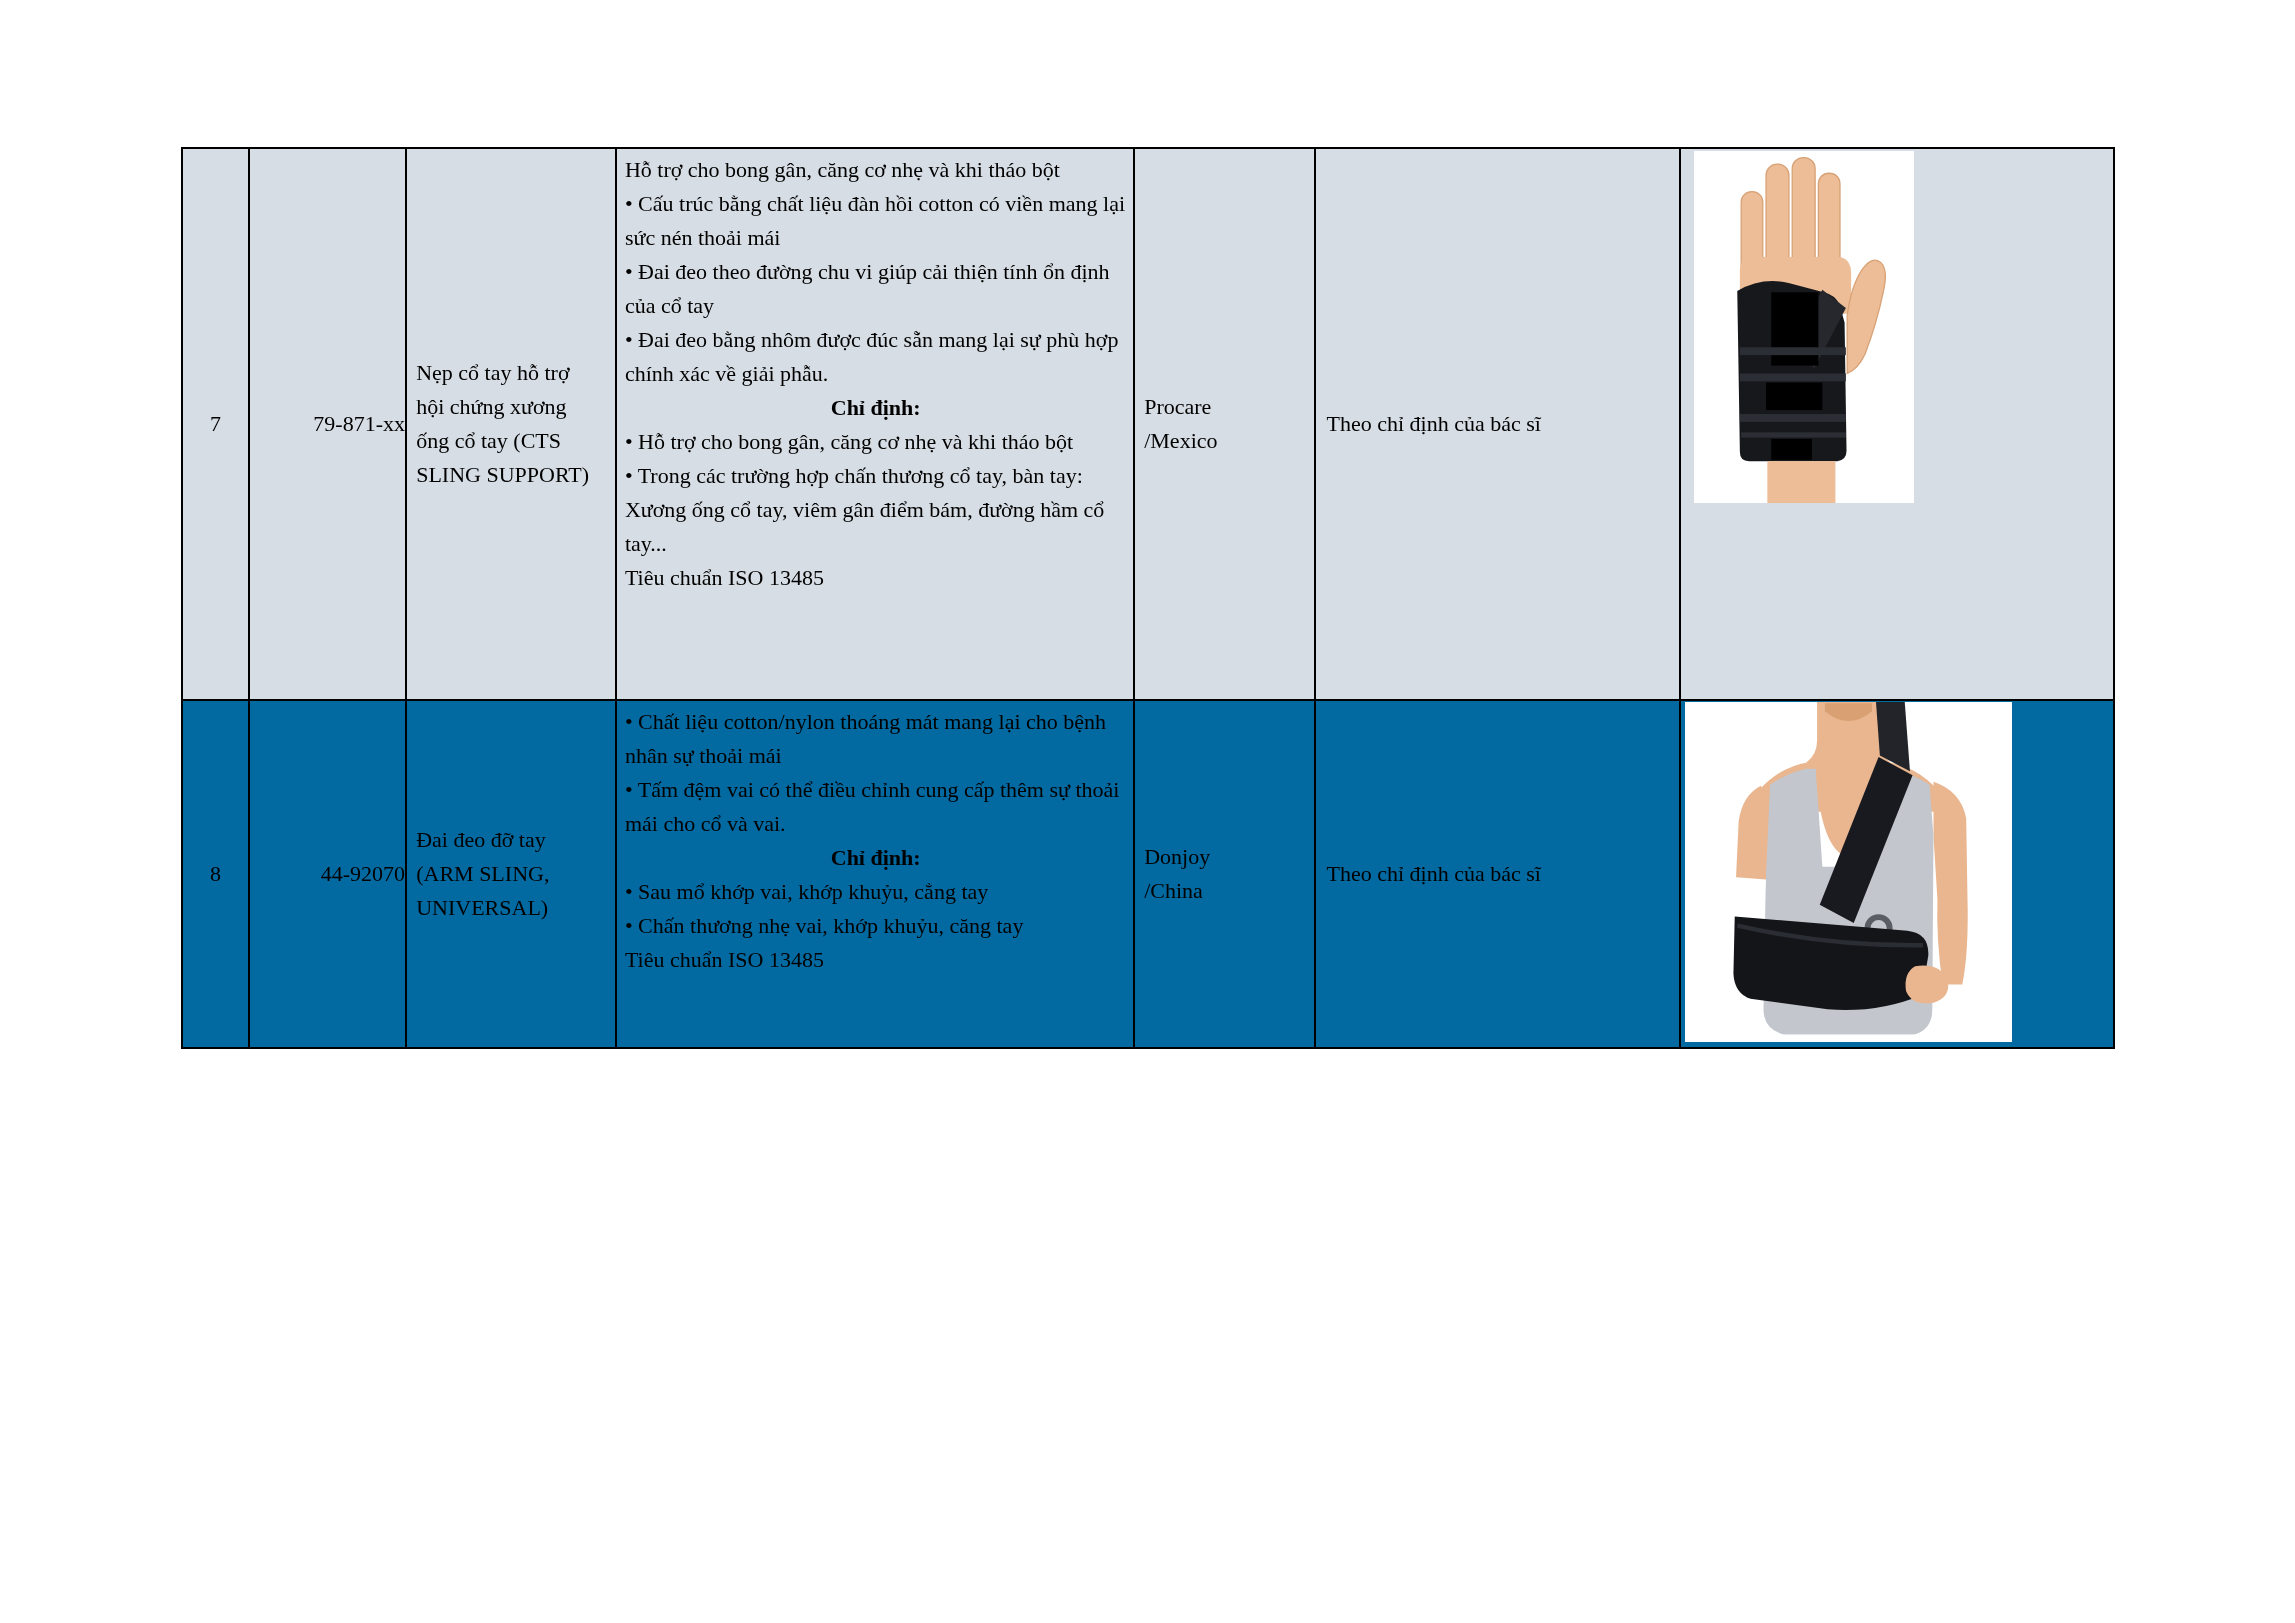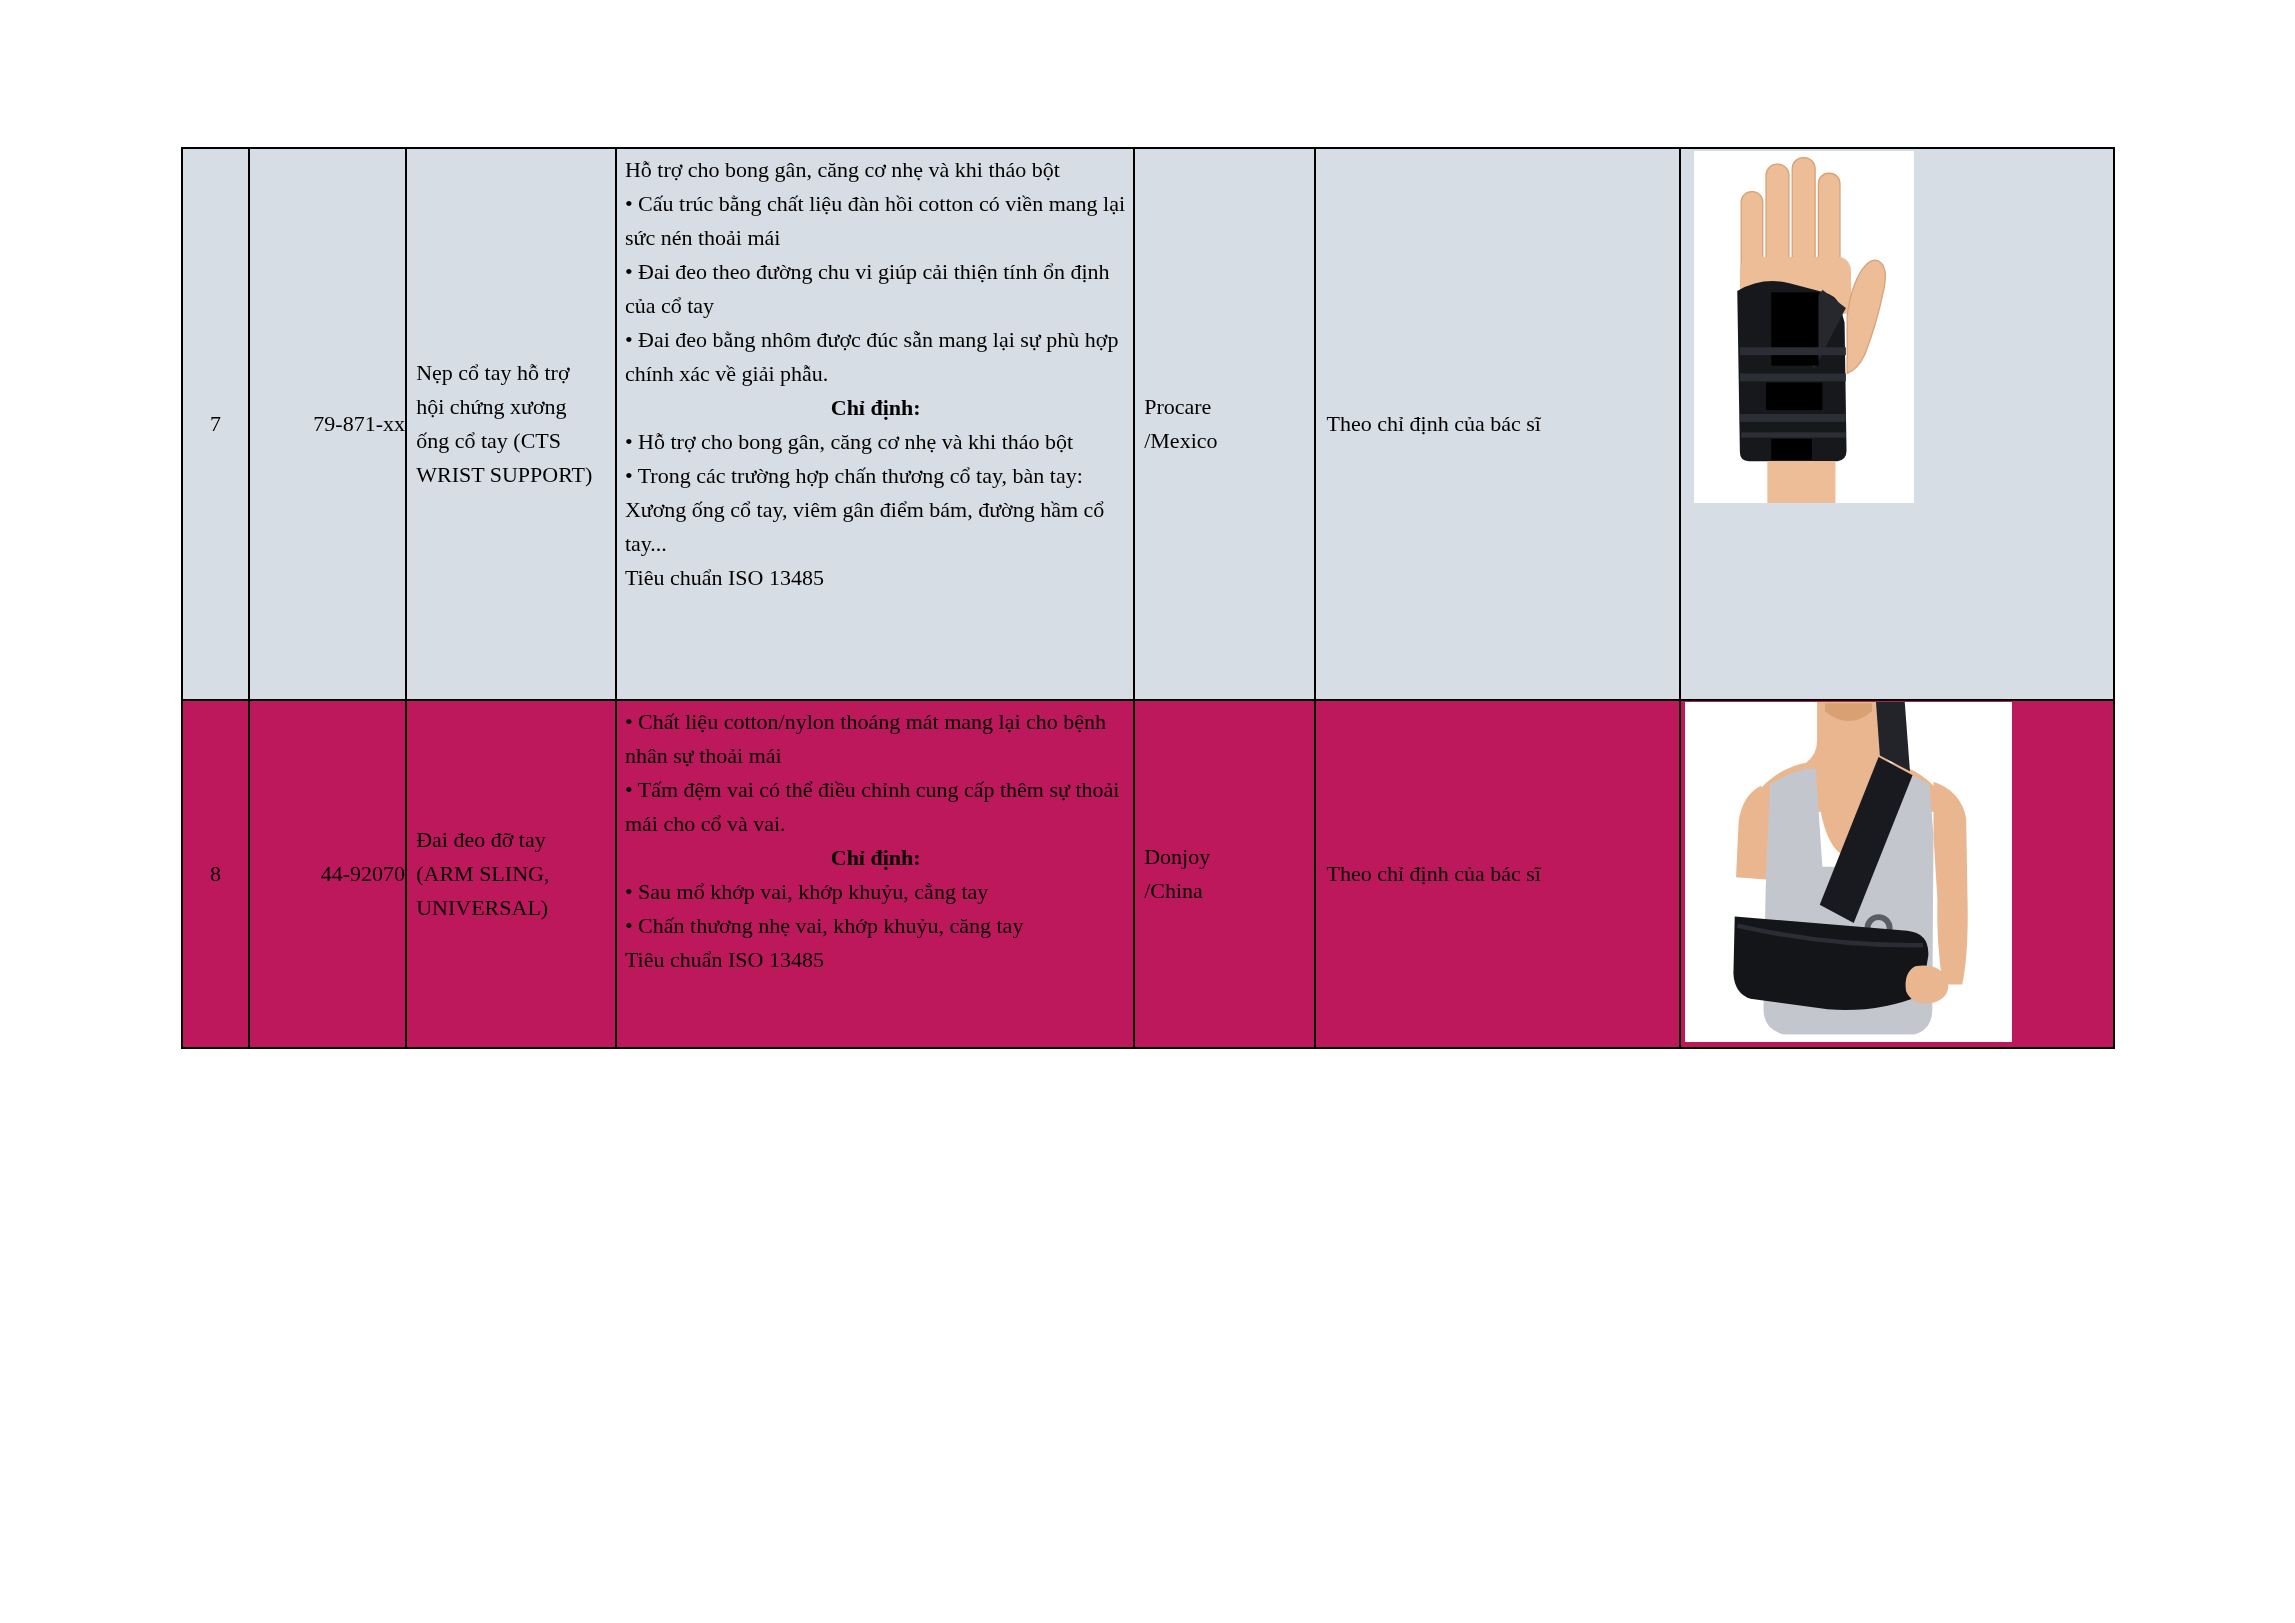--- a/index.html
+++ b/index.html
@@ -12,21 +12,21 @@
   .doc-table {
     position:absolute; left:181px; top:147px;
     border-collapse:collapse; table-layout:fixed; width:1932px;
   }
   .doc-table td {
     border:2.6px solid #000;
     vertical-align:middle;
     font-size:22px; line-height:34px;
   }
   tr.row-7 td { background:#d7dde4; }
-  tr.row-8 td { background:#be185d; }
+  tr.row-8 td { background:#0369a1; }
   tr.row-7 { height:552px; }
   tr.row-8 { height:348px; }
   td.c-stt { text-align:center; }
   td.c-code { text-align:right; }
   td.c-name { padding:5.2px 15.7px 5.2px 9.2px; }
   td.c-desc { vertical-align:top; padding:3.9px 6.5px 3.9px 7.9px; }
   td.c-manu { padding:5.2px 5.2px 5.2px 9.2px; }
   td.c-ind  { padding:5.2px 5.2px 5.2px 10.5px; }
   td.c-img  { vertical-align:top; padding:0; }
   .desc-par { margin:0; }
@@ -52,21 +52,21 @@
 
   <tbody>
       <tr class="row-7">
     <td class="c-stt">
       <span>7</span>
     </td>
     <td class="c-code">
       <span>79-871-xx</span>
     </td>
     <td class="c-name">
-      <span>Nẹp cổ tay hỗ trợ hội chứng xương ống cổ tay (CTS WRIST SUPPORT)</span>
+      <span>Nẹp cổ tay hỗ trợ hội chứng xương ống cổ tay (CTS SLING SUPPORT)</span>
     </td>
     <td class="c-desc">
       <div>
             <div class="desc-par">Hỗ trợ cho bong gân, căng cơ nhẹ và khi tháo bột</div>
             <div class="desc-par">• Cấu trúc bằng chất liệu đàn hồi cotton có viền mang lại sức nén thoải mái</div>
             <div class="desc-par">• Đai đeo theo đường chu vi giúp cải thiện tính ổn định của cổ tay</div>
             <div class="desc-par">• Đai đeo bằng nhôm được đúc sẵn mang lại sự phù hợp chính xác về giải phẫu.</div>
             <div class="desc-par bold">Chỉ định:</div>
             <div class="desc-par">• Hỗ trợ cho bong gân, căng cơ nhẹ và khi tháo bột</div>
             <div class="desc-par">• Trong các trường hợp chấn thương cổ tay, bàn tay: Xương ống cổ tay, viêm gân điểm bám, đường hầm cổ tay...</div>

